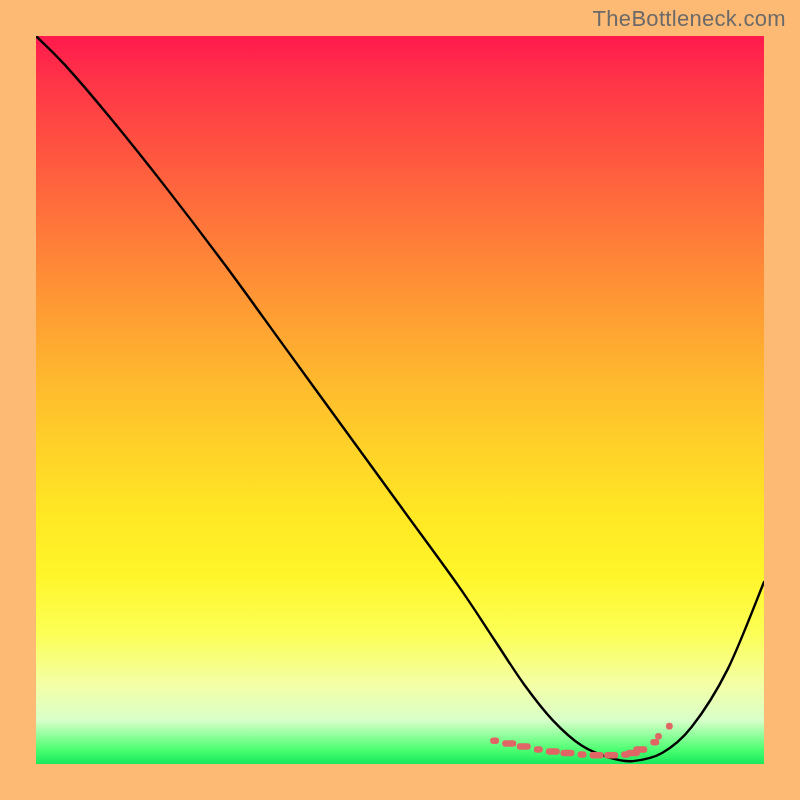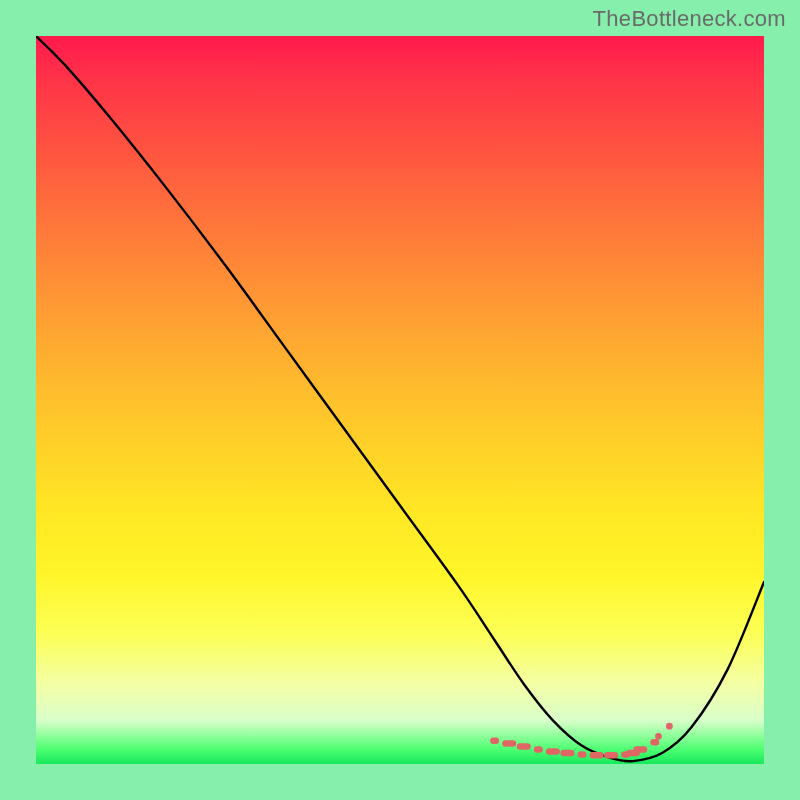--- a/index.html
+++ b/index.html
@@ -8,21 +8,21 @@
     width: 800px;
     height: 800px;
     background: #000;
     overflow: hidden;
     font-family: Arial, Helvetica, sans-serif;
   }
   .frame {
     position: relative;
     width: 800px;
     height: 800px;
-    background: #86efac;
+    background: #fdba74;
   }
   .watermark {
     position: absolute;
     top: 6px;
     right: 14px;
     color: #6a6a6a;
     font-size: 22px;
     font-weight: 500;
     letter-spacing: 0.3px;
     z-index: 5;

